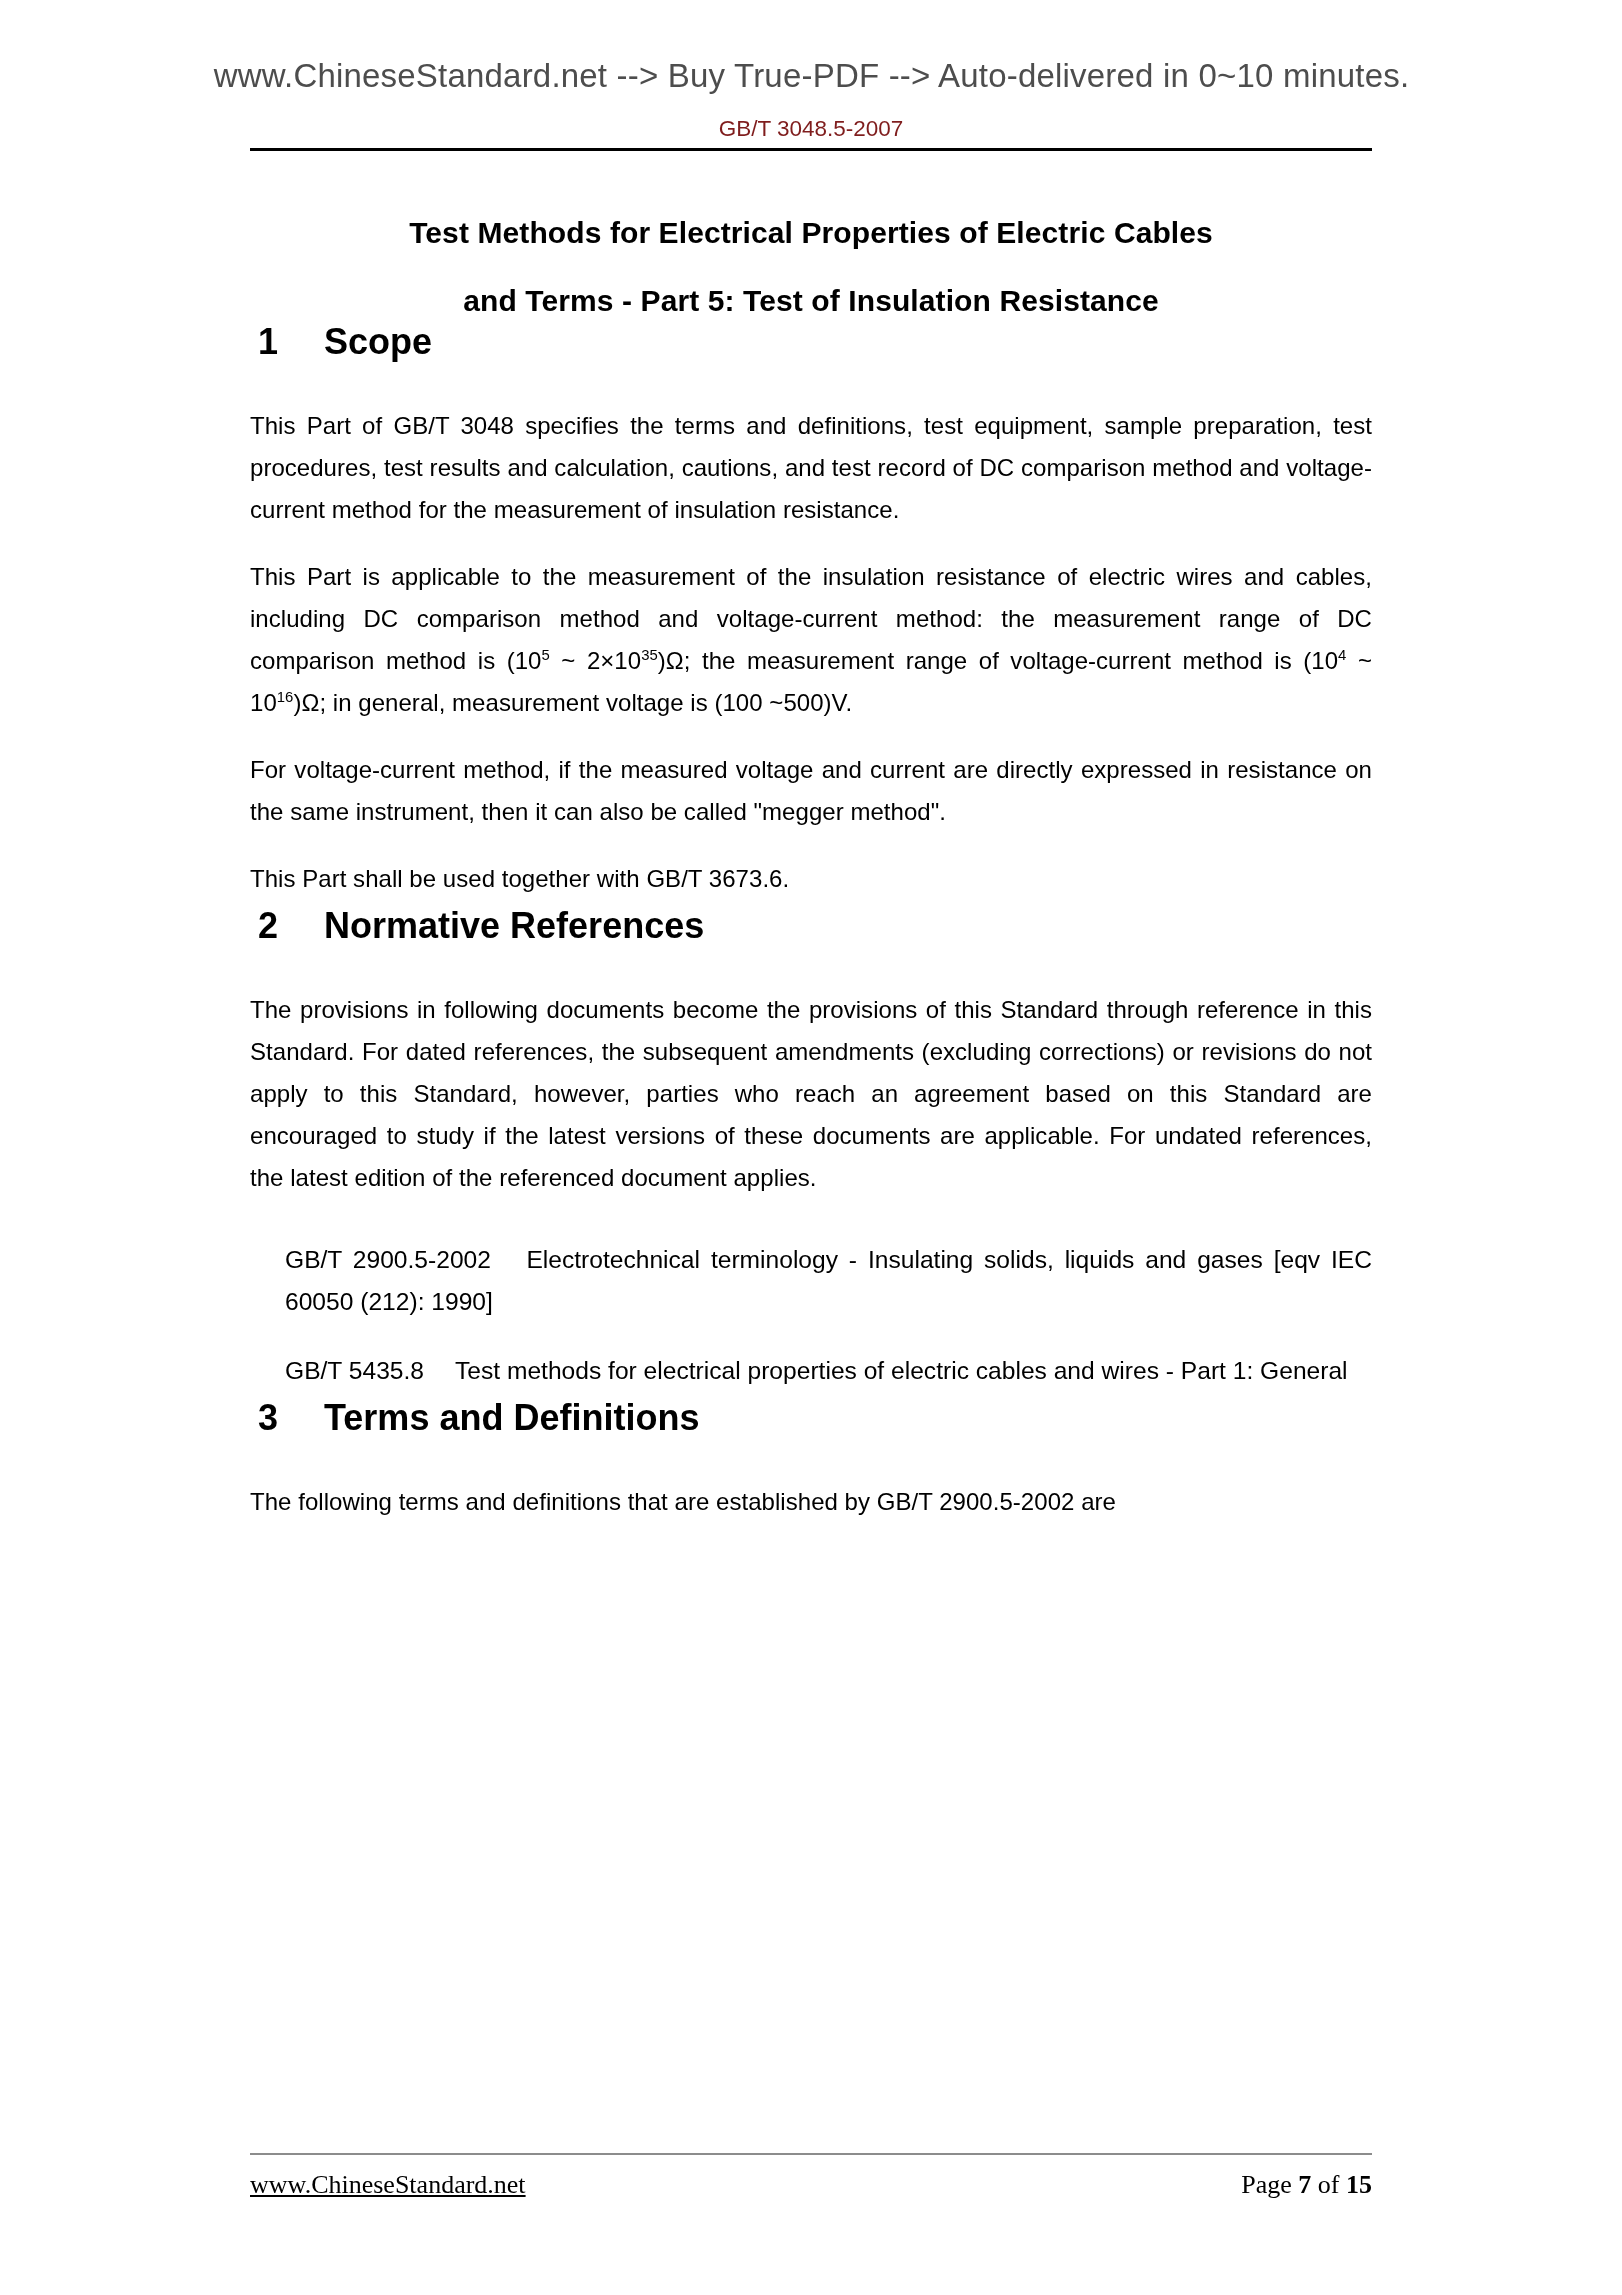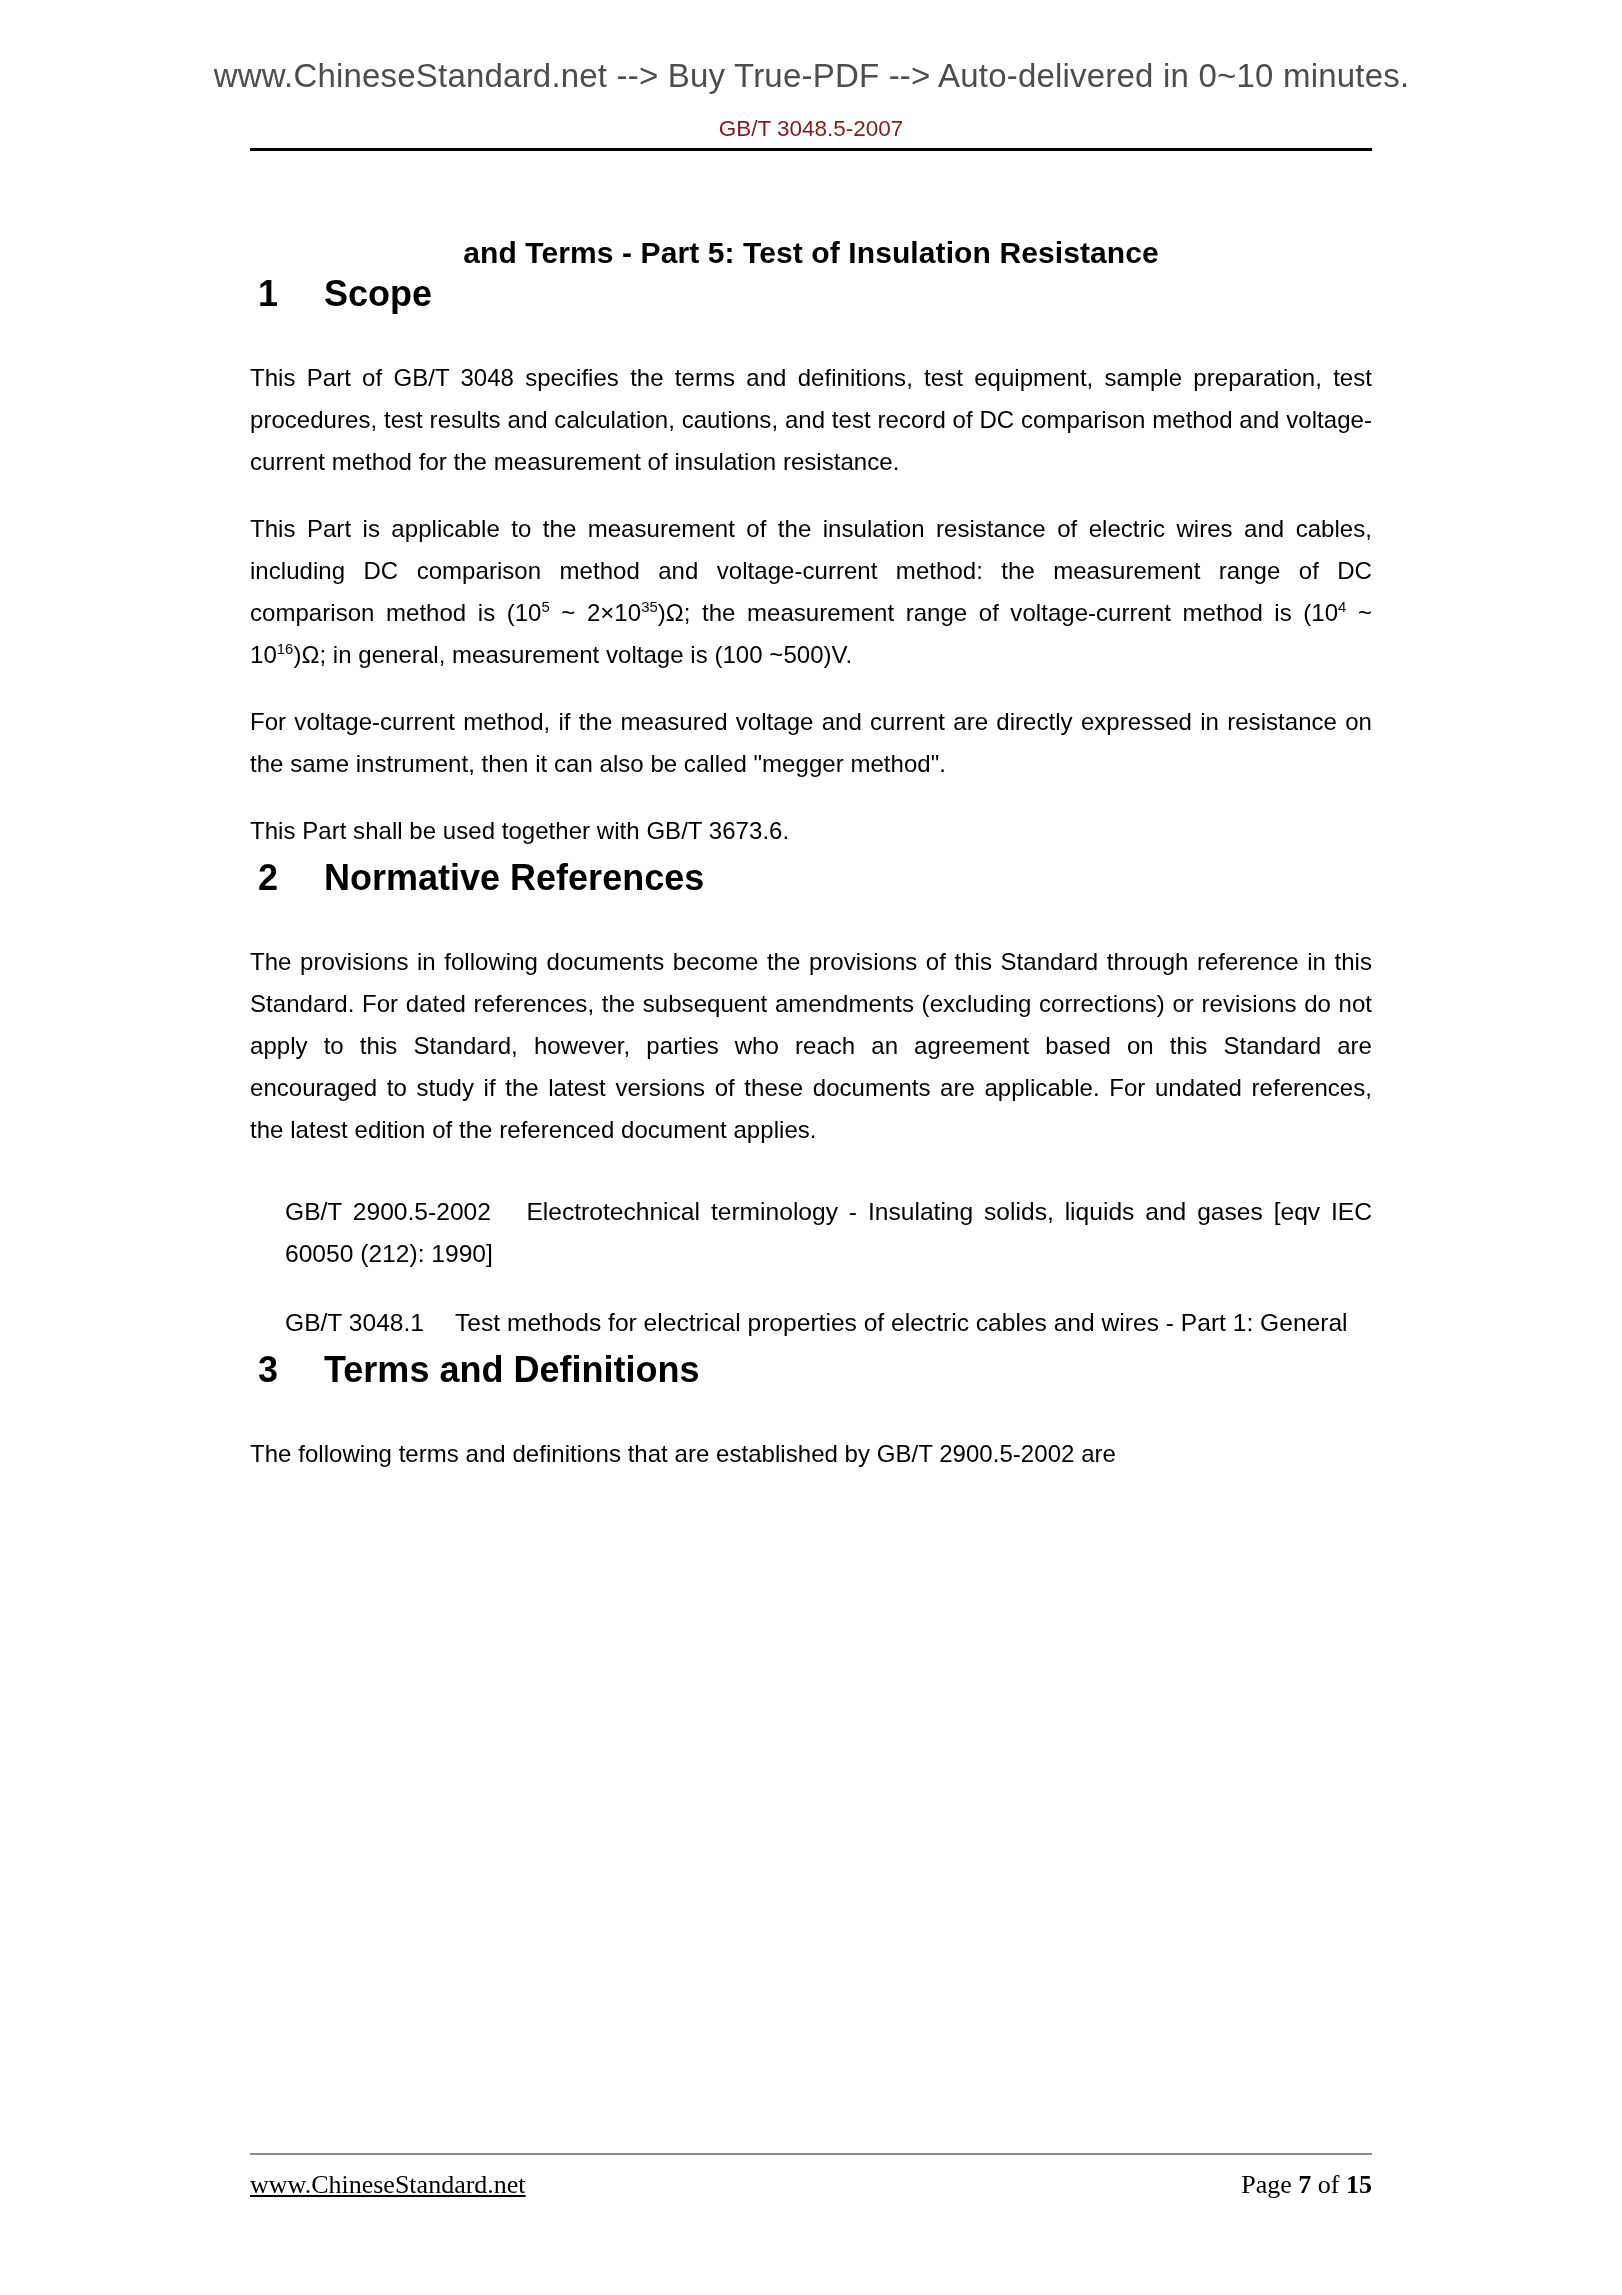--- a/index.html
+++ b/index.html
@@ -144,39 +144,40 @@
 <div class="page">
 
   <div class="banner">www.ChineseStandard.net --&gt; Buy True-PDF --&gt; Auto-delivered in 0~10 minutes.</div>
 
   <div class="runhead">GB/T 3048.5-2007</div>
   <div class="runhead-rule"></div>
 
   <div class="content">
 
     <h1 class="doc-title">
+      <span class="line1">Test Methods for Electrical Properties of Electric Cables</span>
       <span class="line2">and Terms - Part 5: Test of Insulation Resistance</span>
     </h1>
 
     <h2 class="clause clause-1">1  Scope</h2>
 
     <p class="body first-after-clause">This Part of GB/T 3048 specifies the terms and definitions, test equipment, sample preparation, test procedures, test results and calculation, cautions, and test record of DC comparison method and voltage-current method for the measurement of insulation resistance.</p>
 
     <p class="body gap"><span>This Part is applicable to the measurement of the insulation resistance of electric wires and cables, including DC comparison method and voltage-current method: the measurement range of DC comparison method is (10</span><sup>5</sup><span> ~ 2×10</span><sup>35</sup><span>)Ω; the measurement range of voltage-current method is (10</span><sup>4</sup><span> ~ 10</span><sup>16</sup><span>)Ω; in general, measurement voltage is (100 ~500)V.</span></p>
 
     <p class="body gap">For voltage-current method, if the measured voltage and current are directly expressed in resistance on the same instrument, then it can also be called "megger method".</p>
 
     <p class="body gap">This Part shall be used together with GB/T 3673.6.</p>
 
     <h2 class="clause clause-2">2  Normative References</h2>
 
     <p class="body first-after-clause">The provisions in following documents become the provisions of this Standard through reference in this Standard. For dated references, the subsequent amendments (excluding corrections) or revisions do not apply to this Standard, however, parties who reach an agreement based on this Standard are encouraged to study if the latest versions of these documents are applicable. For undated references, the latest edition of the referenced document applies.</p>
 
     <p class="ref first">GB/T 2900.5-2002  Electrotechnical terminology - Insulating solids, liquids and gases [eqv IEC 60050 (212): 1990]</p>
-    <p class="ref second">GB/T 3048.1  Test methods for electrical properties of electric cables and wires - Part 1: General</p>
+    <p class="ref second">GB/T 5435.8  Test methods for electrical properties of electric cables and wires - Part 1: General</p>
 
     <h2 class="clause clause-3">3  Terms and Definitions</h2>
 
     <p class="body first-after-clause">The following terms and definitions that are established by GB/T 2900.5-2002 are</p>
 
   </div>
 
   <div class="footer-rule"></div>
 
   <div class="footer">

